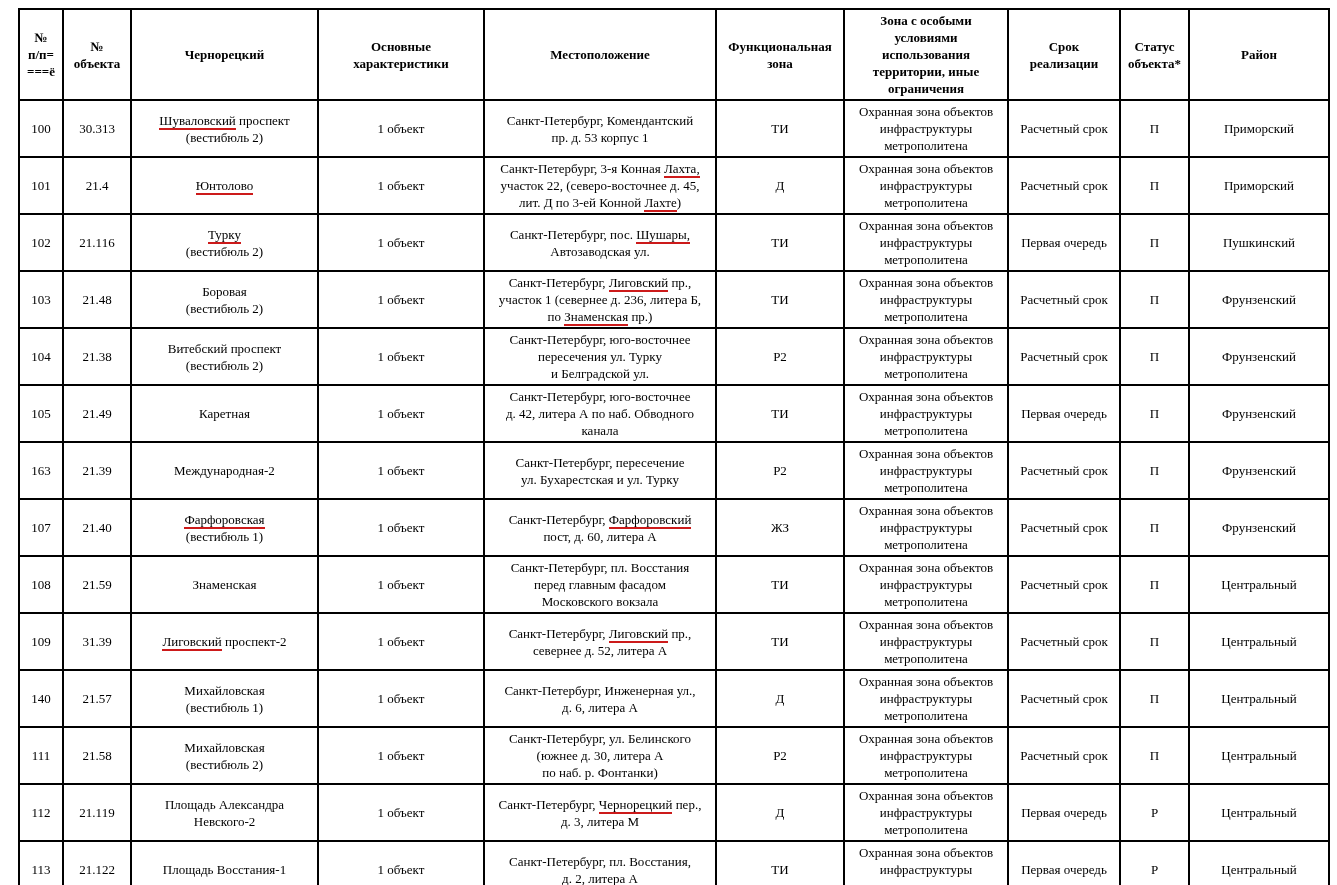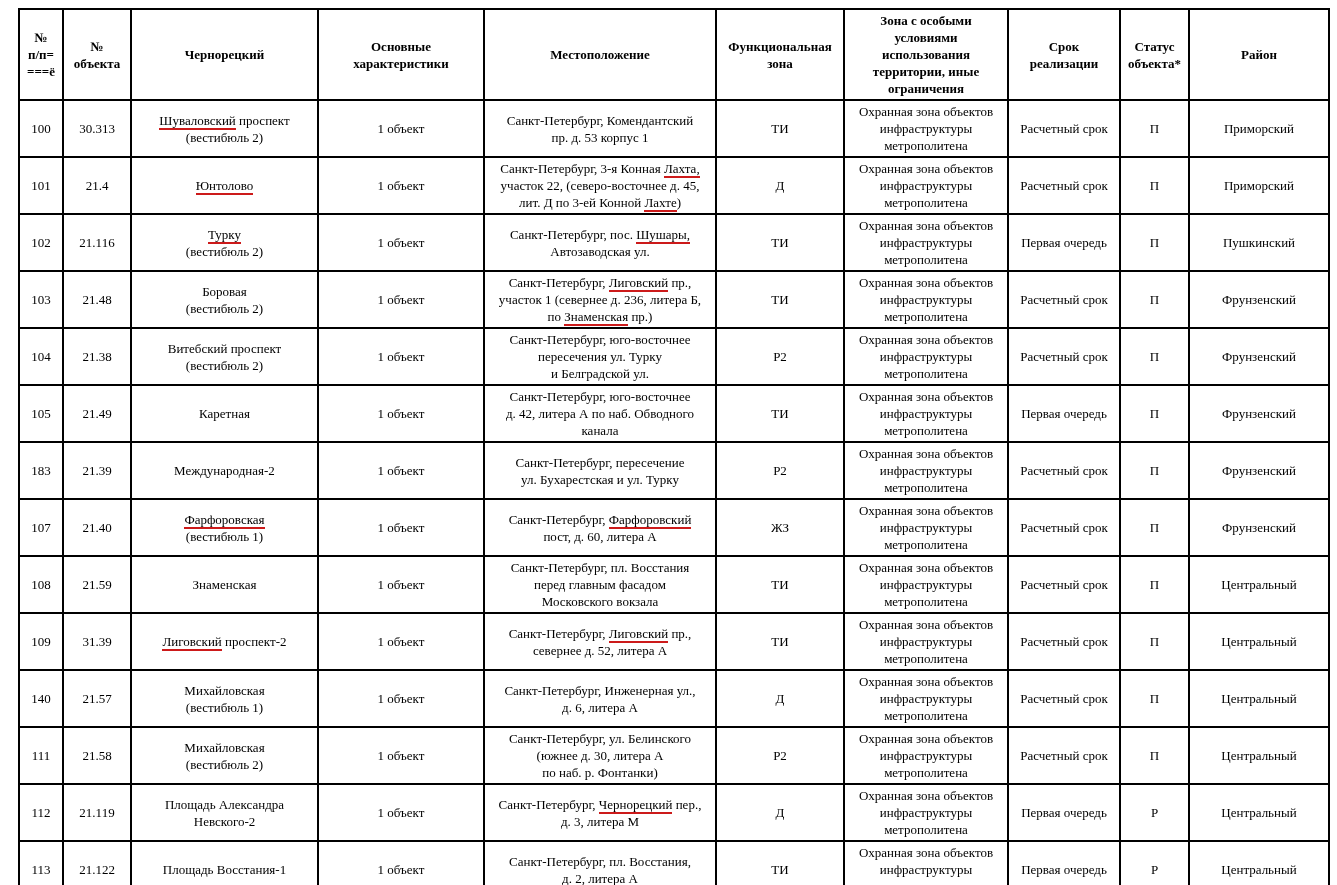--- a/index.html
+++ b/index.html
@@ -112,21 +112,21 @@
       <td>Каретная</td>
       <td>1 объект</td>
       <td>Санкт-Петербург, юго-восточнее<br>д. 42, литера А по наб. Обводного<br>канала</td>
       <td>ТИ</td>
       <td>Охранная зона объектов<br>инфраструктуры<br>метрополитена</td>
       <td>Первая очередь</td>
       <td>П</td>
       <td>Фрунзенский</td>
     </tr>
         <tr>
-      <td>183</td>
+      <td>163</td>
       <td>21.39</td>
       <td>Международная-2</td>
       <td>1 объект</td>
       <td>Санкт-Петербург, пересечение<br>ул. Бухарестская и ул. Турку</td>
       <td>Р2</td>
       <td>Охранная зона объектов<br>инфраструктуры<br>метрополитена</td>
       <td>Расчетный срок</td>
       <td>П</td>
       <td>Фрунзенский</td>
     </tr>

